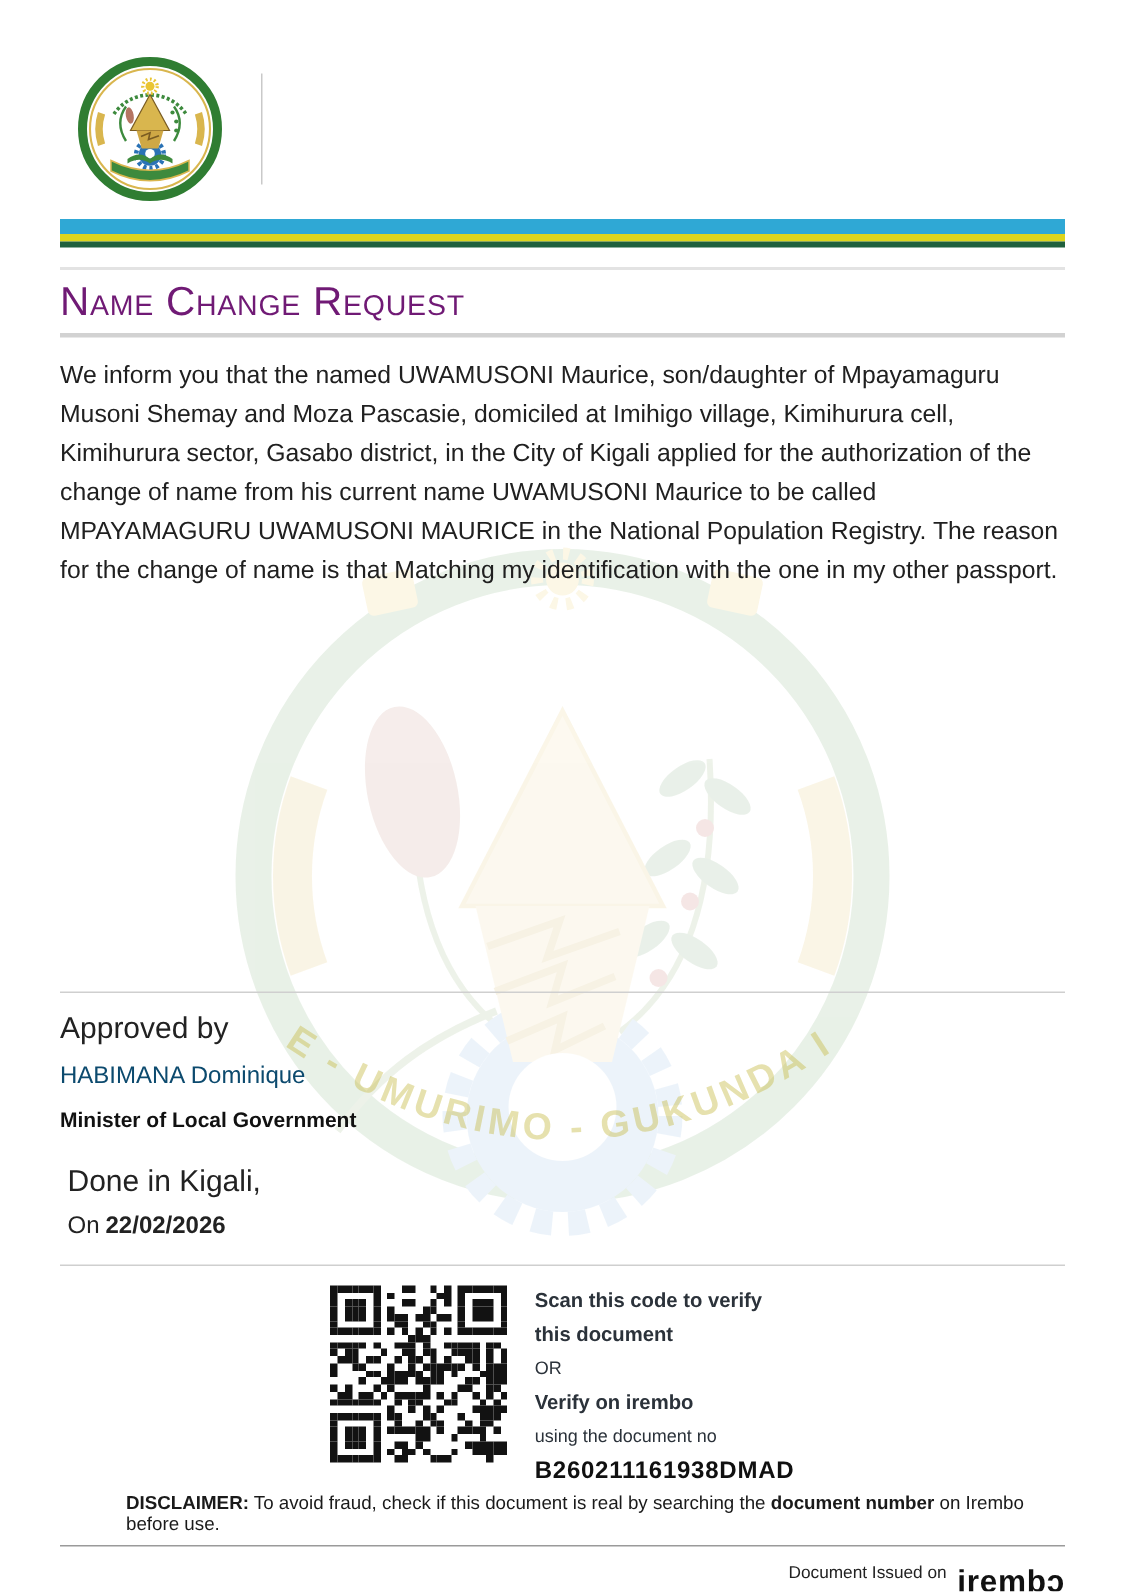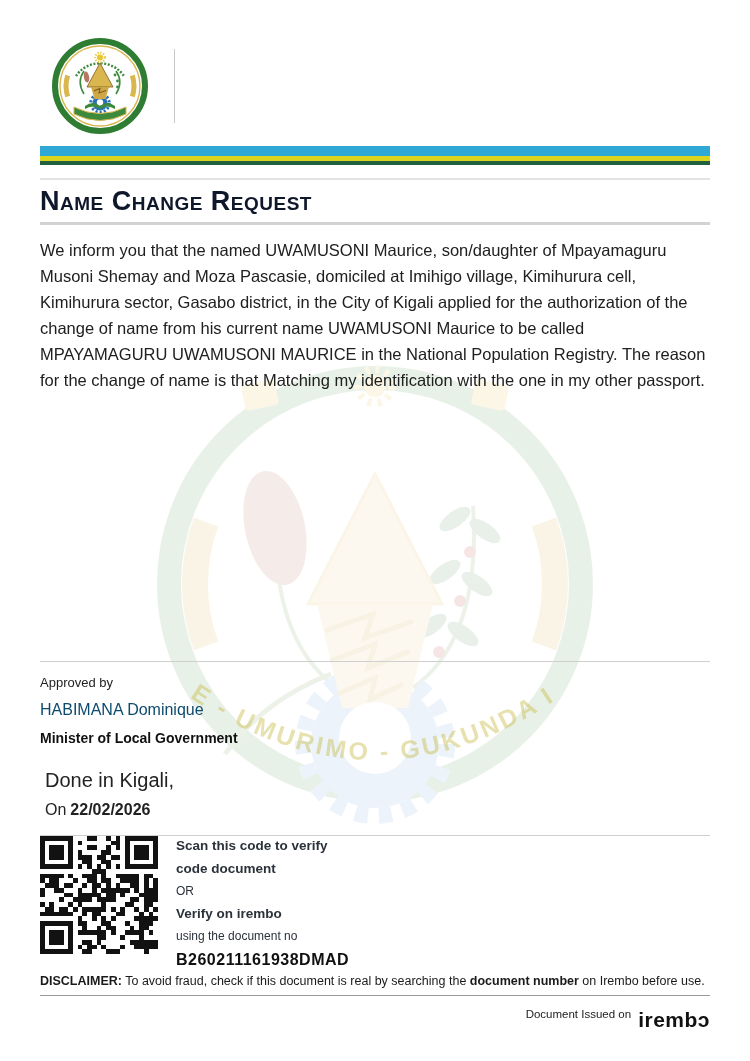--- a/index.html
+++ b/index.html
@@ -27,50 +27,50 @@
   .flag .y { height:5px;  background:#ddd51d; }
   .flag .g { height:4px;  background:#20603d; }
   
   .rule-thin  { border:none; border-top:2px solid #e3e3e3; margin-top:13px; }
   .rule-title { border:none; border-top:3px solid #d2d2d2; margin-top:5px; }
   .rule-1px   { border:none; border-top:1px solid #cfcfcf; }
   .rule-dark  { border:none; border-top:1px solid #9a9a9a; }
   
   .doc-title {
     font-variant: small-caps;
-    font-size:27px; font-weight:bold; letter-spacing:0.5px;
-    color:#0f172a; margin-top:6px;
+    font-size:27px; font-weight:normal; letter-spacing:0.5px;
+    color:#701a75; margin-top:6px;
   }
   
   .body-text { margin-top:12px; font-size:16.5px; line-height:26px; color:#202020; }
   
   .wm { position:absolute; left:125px; top:356px; width:500px; height:470px;
         pointer-events:none; z-index:0; }
   .content { position:relative; z-index:1; }
   
   .rule-approve { margin-top:268px; }
-  .ap-line   { font-size:13px; color:#222; margin-top:13px; }
+  .ap-line   { font-size:20px; color:#222; margin-top:13px; }
   .ap-name   { font-size:16px; color:#0c4a6e; margin-top:11px; }
   .ap-minist { font-size:14px; font-weight:bold; color:#111; margin-top:11px; }
   .ap-place  { font-size:20px; color:#222; margin-top:23px; padding-left:5px; }
   .ap-date   { font-size:16px; color:#222; margin-top:9px;  padding-left:5px; }
   .ap-date .dt { font-weight:bold; margin-left:4px;text-align:center; }
   .rule-done { margin-top:16px; }
   
-  .verify { display:flex; gap:18px; align-items:flex-start; }
+  .verify { display:flex; gap:18px; margin-top:13px; align-items:flex-start;justify-content:center; }
   .qr { width:118px; height:118px; display:grid;
         grid-template-columns:repeat(25,1fr); grid-template-rows:repeat(25,1fr);
         flex:0 0 auto; }
   .qr .q { background:#121212; }
   .v-col { padding-top:2px; }
   .v-b  { font-size:13.5px; font-weight:bold; color:#2b323a; margin-bottom:8px; }
   .v-r  { font-size:12px; color:#2b323a; margin-bottom:8px; }
   .v-no { font-size:16px; font-weight:bold; color:#101010; letter-spacing:0.5px; margin-top:2px; }
   
-  .disclaimer { font-size:12.5px; color:#1a1a1a; margin-top:5px; }
+  .disclaimer { font-size:12.5px; color:#1a1a1a; margin-top:5px;margin-left:44px; }
   .disclaimer b { font-weight:bold; }
   .rule-foot { margin-top:7px; }
   .footer { display:flex; justify-content:flex-end; align-items:flex-start; gap:7px; margin-top:12px; }
   .f-label { font-size:11.5px; color:#222; }
   .f-brand { font-size:21px; font-weight:bold; color:#111;
              font-family:Liberation Sans, sans-serif; letter-spacing:0.5px; }
 </style>
 </head>
 <body>
 
@@ -795,21 +795,21 @@
           <div></div>
           <div></div>
           <div></div>
           <div></div>
           <div class="q"></div>
           <div></div>
           <div></div>
         </div>
       <div class="v-col">
         <div class="v-b">Scan this code to verify</div>
-        <div class="v-b">code document</div>
+        <div class="v-b">this document</div>
         <div class="v-r">OR</div>
         <div class="v-b">Verify on irembo</div>
         <div class="v-r">using the document no</div>
         <div class="v-no">B260211161938DMAD</div>
       </div>
     </div>
 
     <div class="disclaimer">
       <b>DISCLAIMER:</b><span> To avoid fraud, check if this document is real by searching the </span><b>document number</b><span> on Irembo before use.</span>
     </div>

